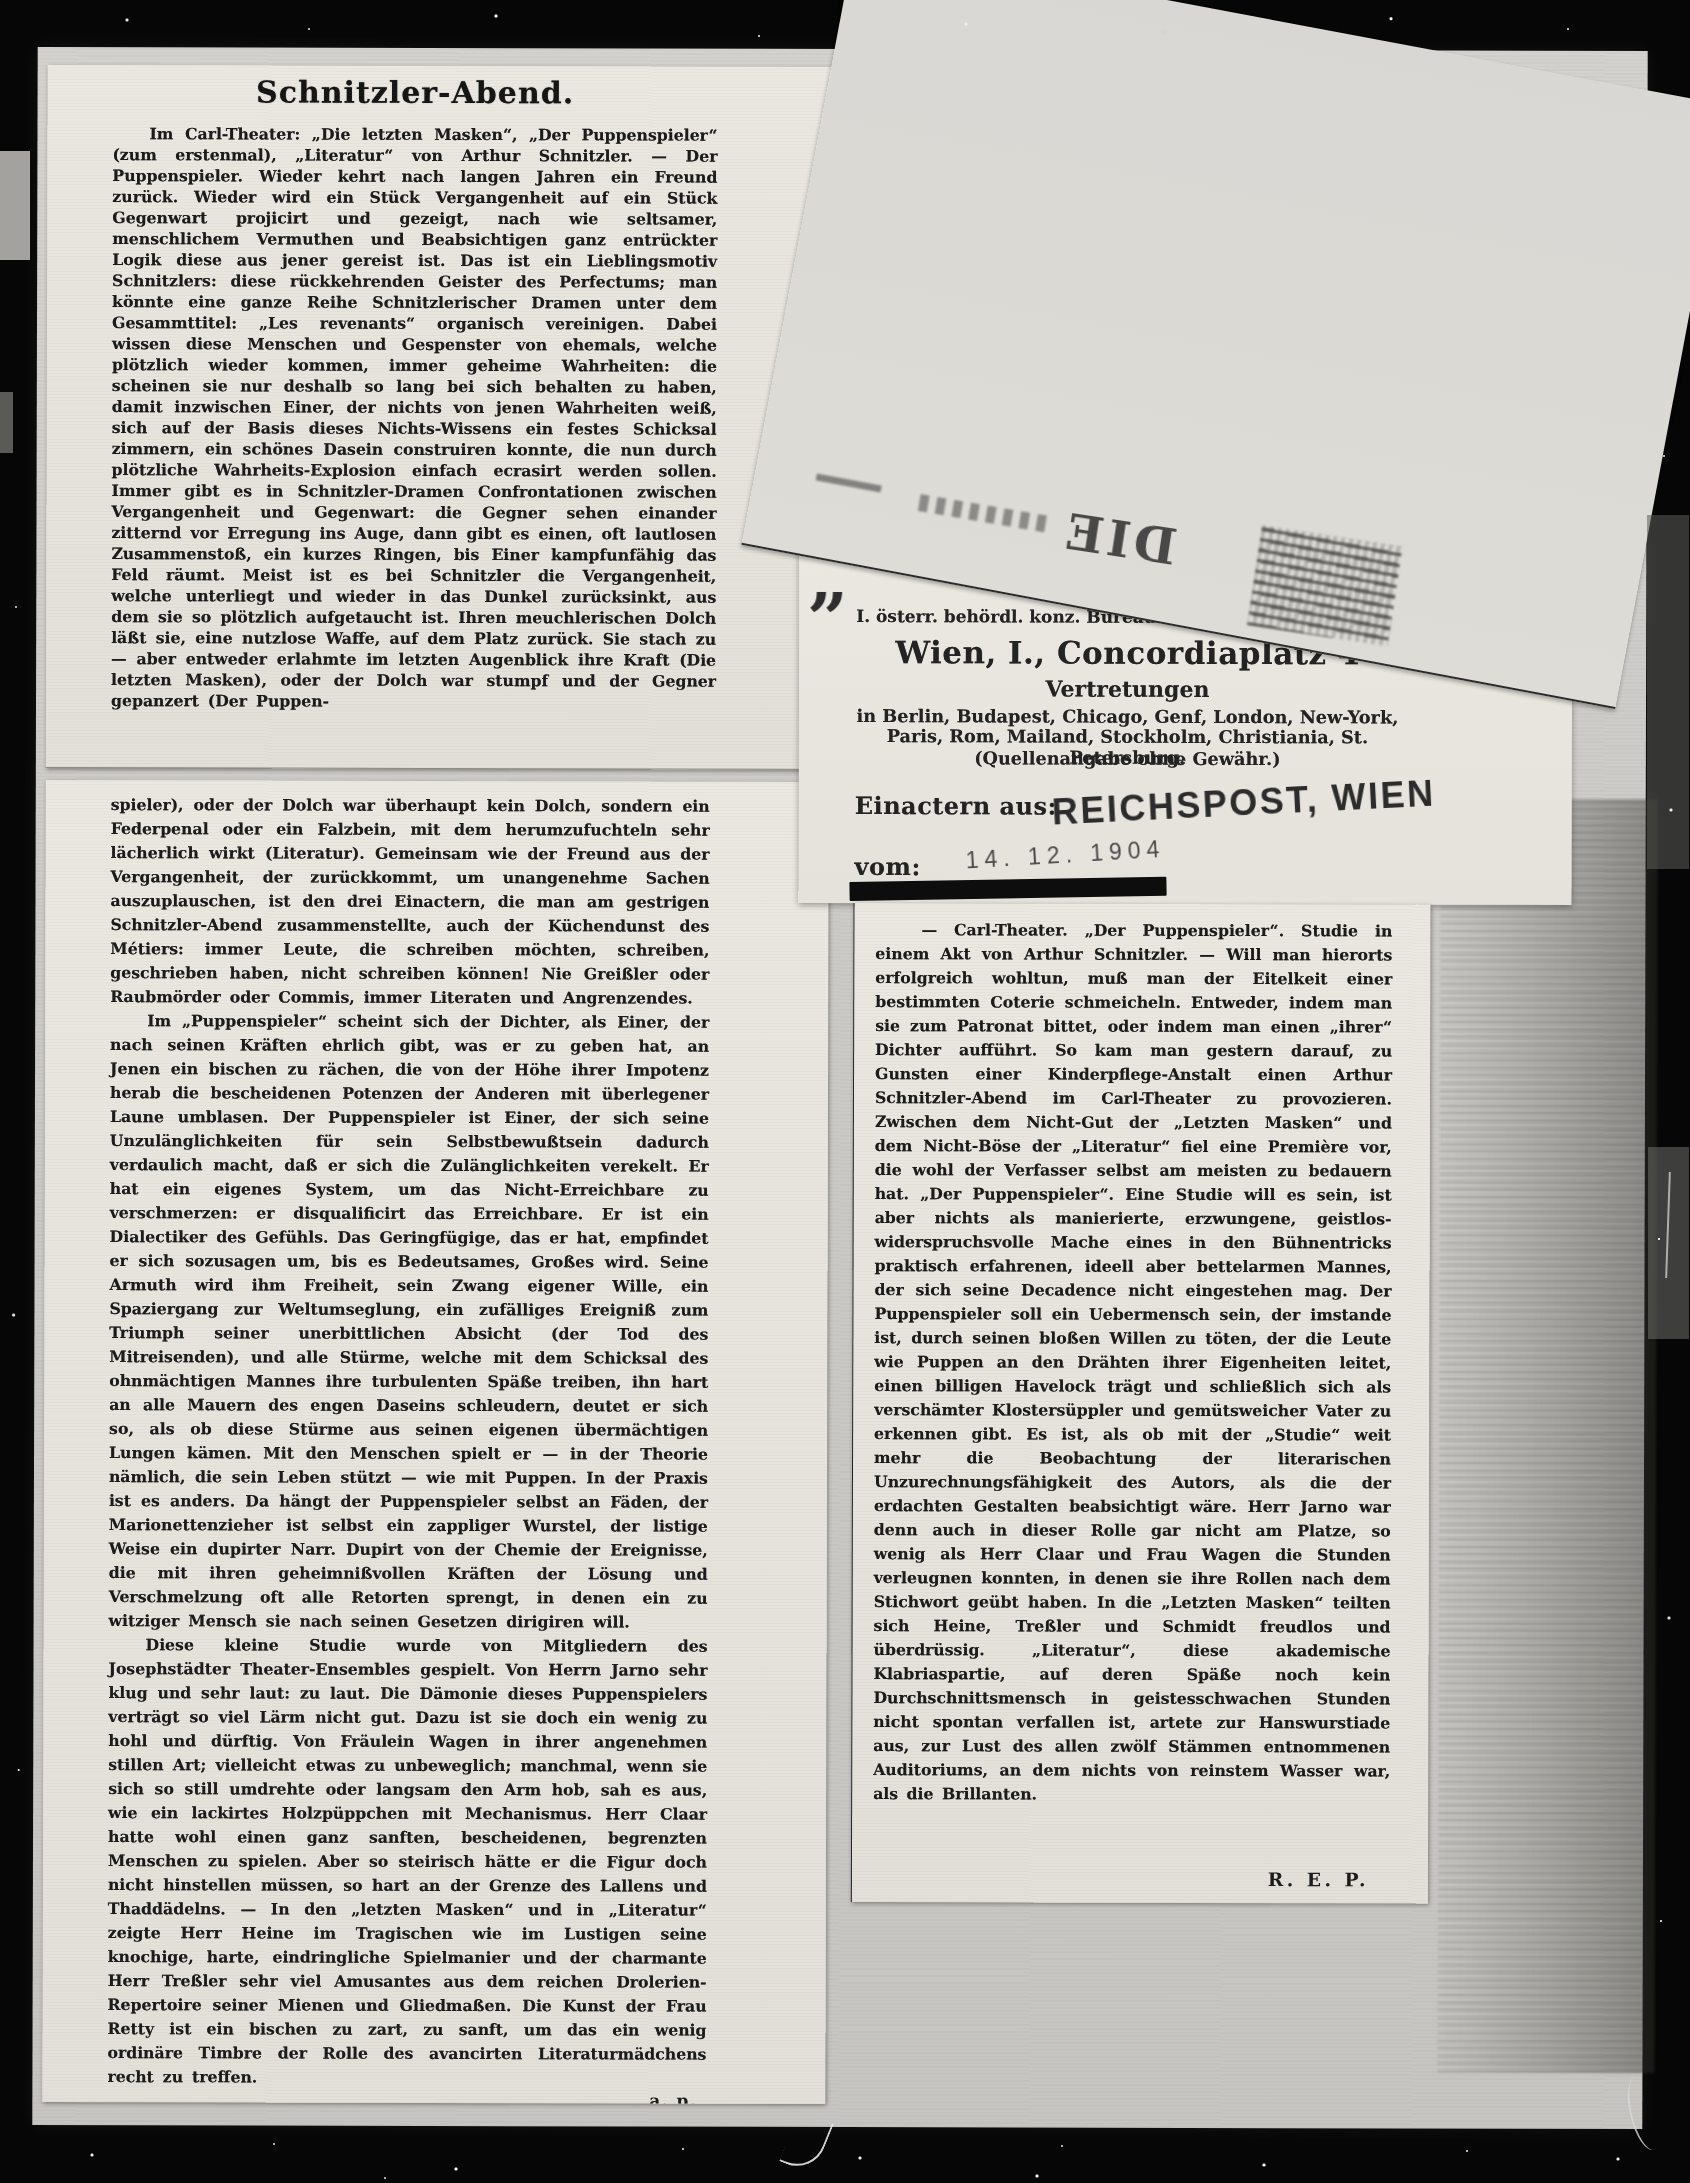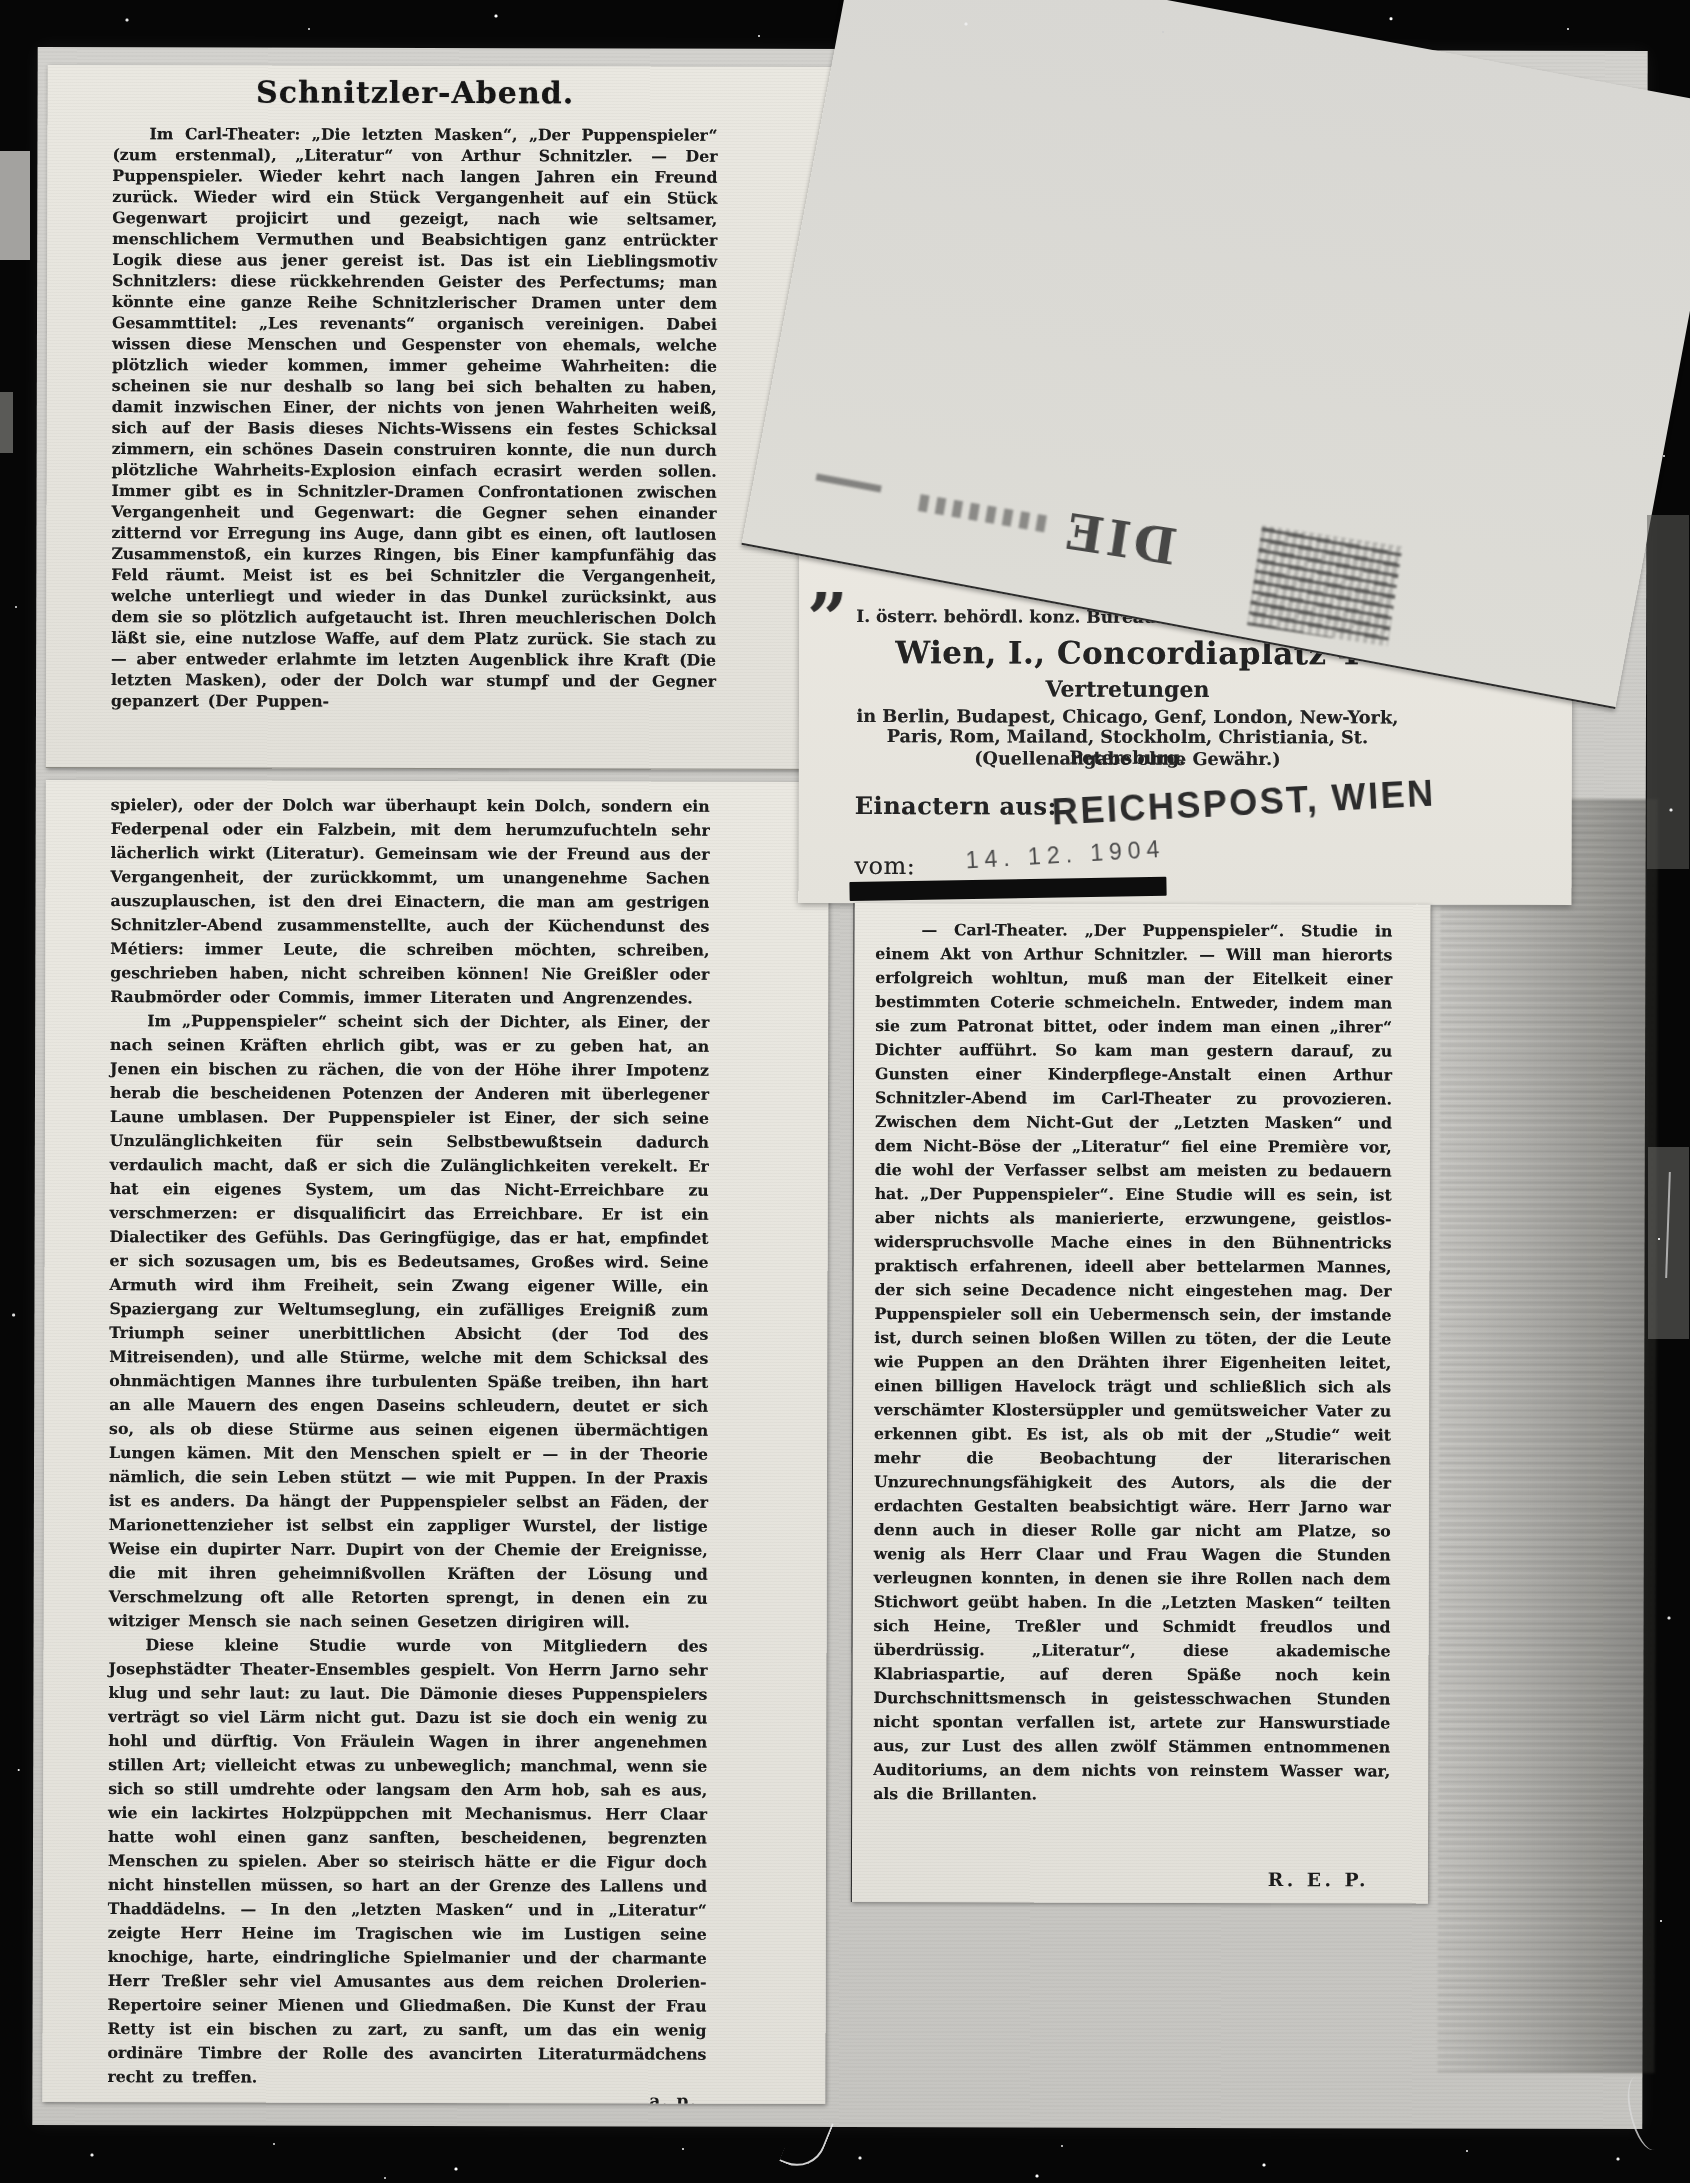--- a/index.html
+++ b/index.html
@@ -43,21 +43,21 @@
         color:#2e2e2e;line-height:1;filter:blur(0.3px);}
   .lh{position:absolute;left:53px;top:0;width:551px;color:#232323;}
   .lh div{position:absolute;width:100%;text-shadow:0 0 0.5px rgba(0,0,0,0.4);}
   .lh .l1{top:123px;left:4px;width:auto;white-space:nowrap;font-size:17px;font-weight:700;}
   .lh .addr{top:151px;text-align:center;font-size:31px;font-weight:700;letter-spacing:0.5px;white-space:nowrap;}
   .lh .vertr{top:192px;text-align:center;font-size:22px;font-weight:700;}
   .lh .cit1{top:222px;text-align:center;font-size:17.7px;font-weight:600;}
   .lh .cit2{top:242px;text-align:center;font-size:17.7px;font-weight:600;}
   .lh .quelle{top:264px;text-align:center;font-size:17.7px;font-weight:600;}
   .lh .cutfrom{top:308px;left:3px;width:auto;font-size:24px;font-weight:700;letter-spacing:0.5px;}
-  .lh .vomlbl{top:369px;left:3px;width:auto;font-size:24px;font-weight:400;letter-spacing:0.5px;}
+  .lh .vomlbl{top:369px;left:3px;width:auto;font-size:24px;font-weight:700;letter-spacing:0.5px;}
   .stamp-src{position:absolute;left:253px;top:298px;font-family:"Liberation Sans",sans-serif;
         font-weight:700;font-size:36px;letter-spacing:2.5px;color:#2c2c2c;transform:rotate(-3deg);
         filter:blur(0.3px);white-space:nowrap;}
   .stamp-date{position:absolute;left:167px;top:358px;font-family:"Liberation Sans",sans-serif;
         font-weight:400;font-size:23px;letter-spacing:6px;color:#4a4a4a;transform:rotate(-3.5deg);
         filter:blur(0.3px);white-space:nowrap;}
   .redact{position:absolute;left:51px;top:396px;width:317px;height:19px;background:#0d0d0d;
         transform:rotate(-1.1deg);border-radius:1px;}
   
   .topsheet{position:absolute;left:705px;top:-118px;width:889px;height:614px;

